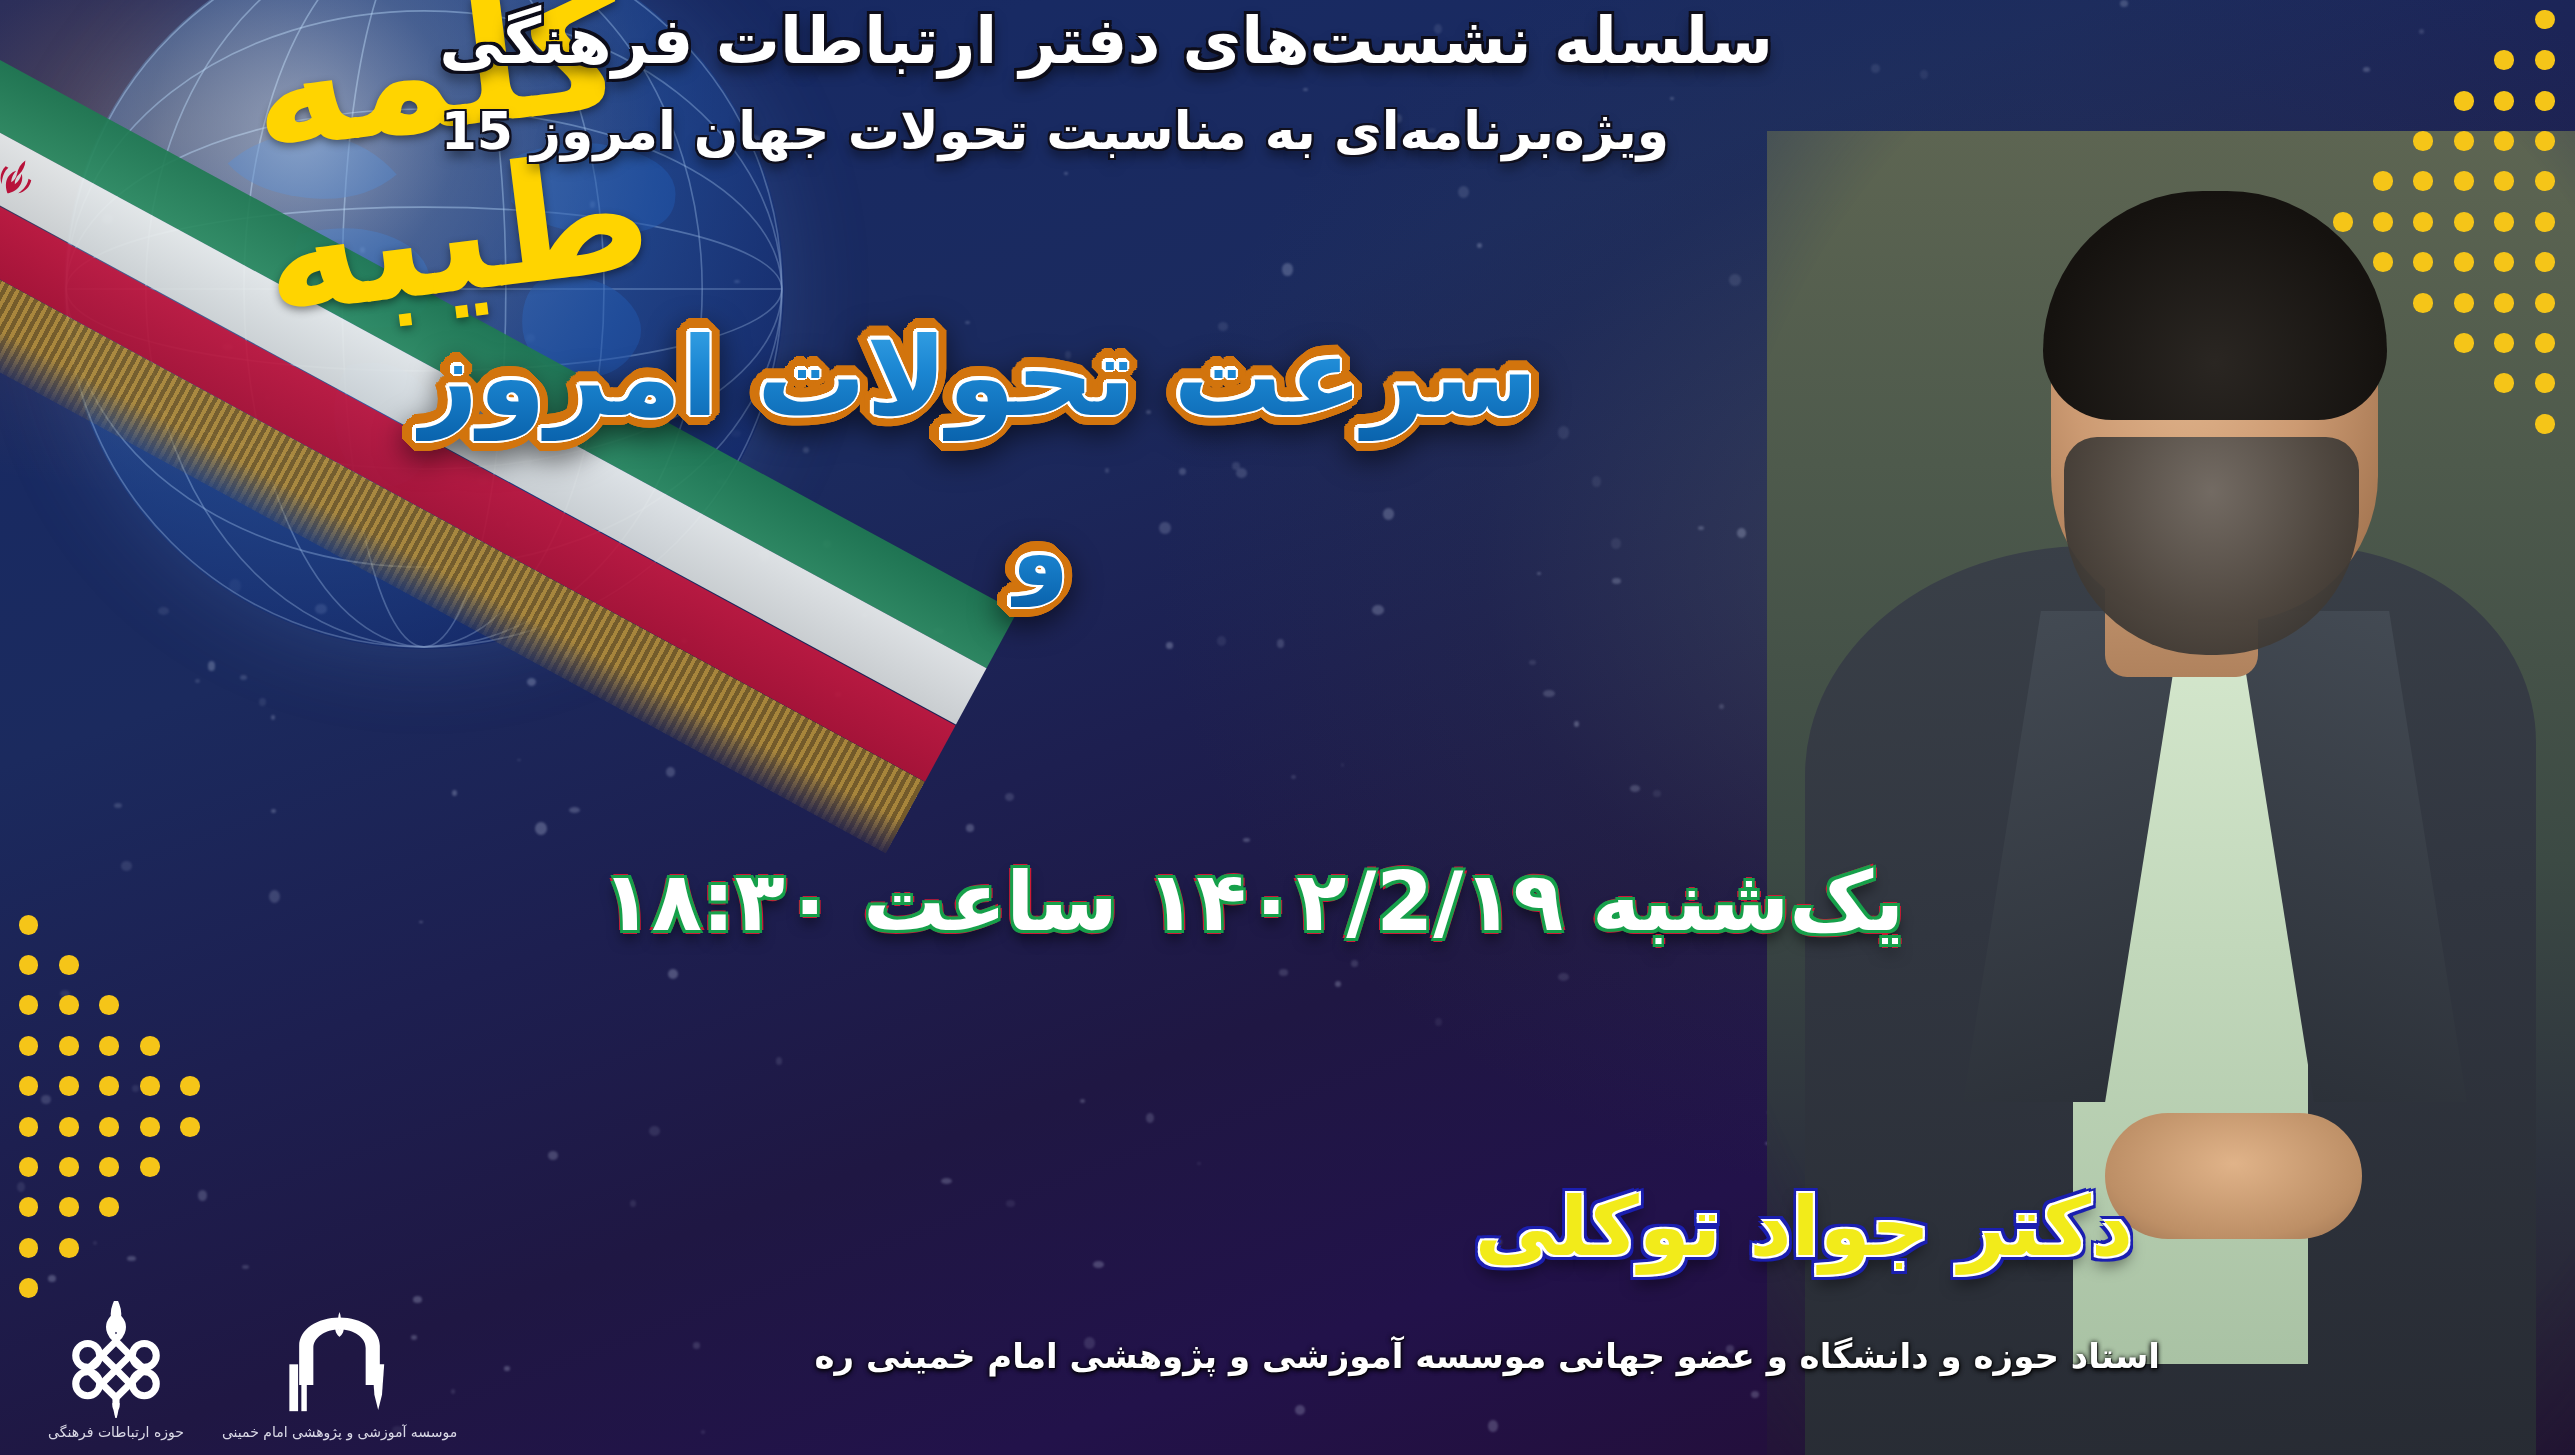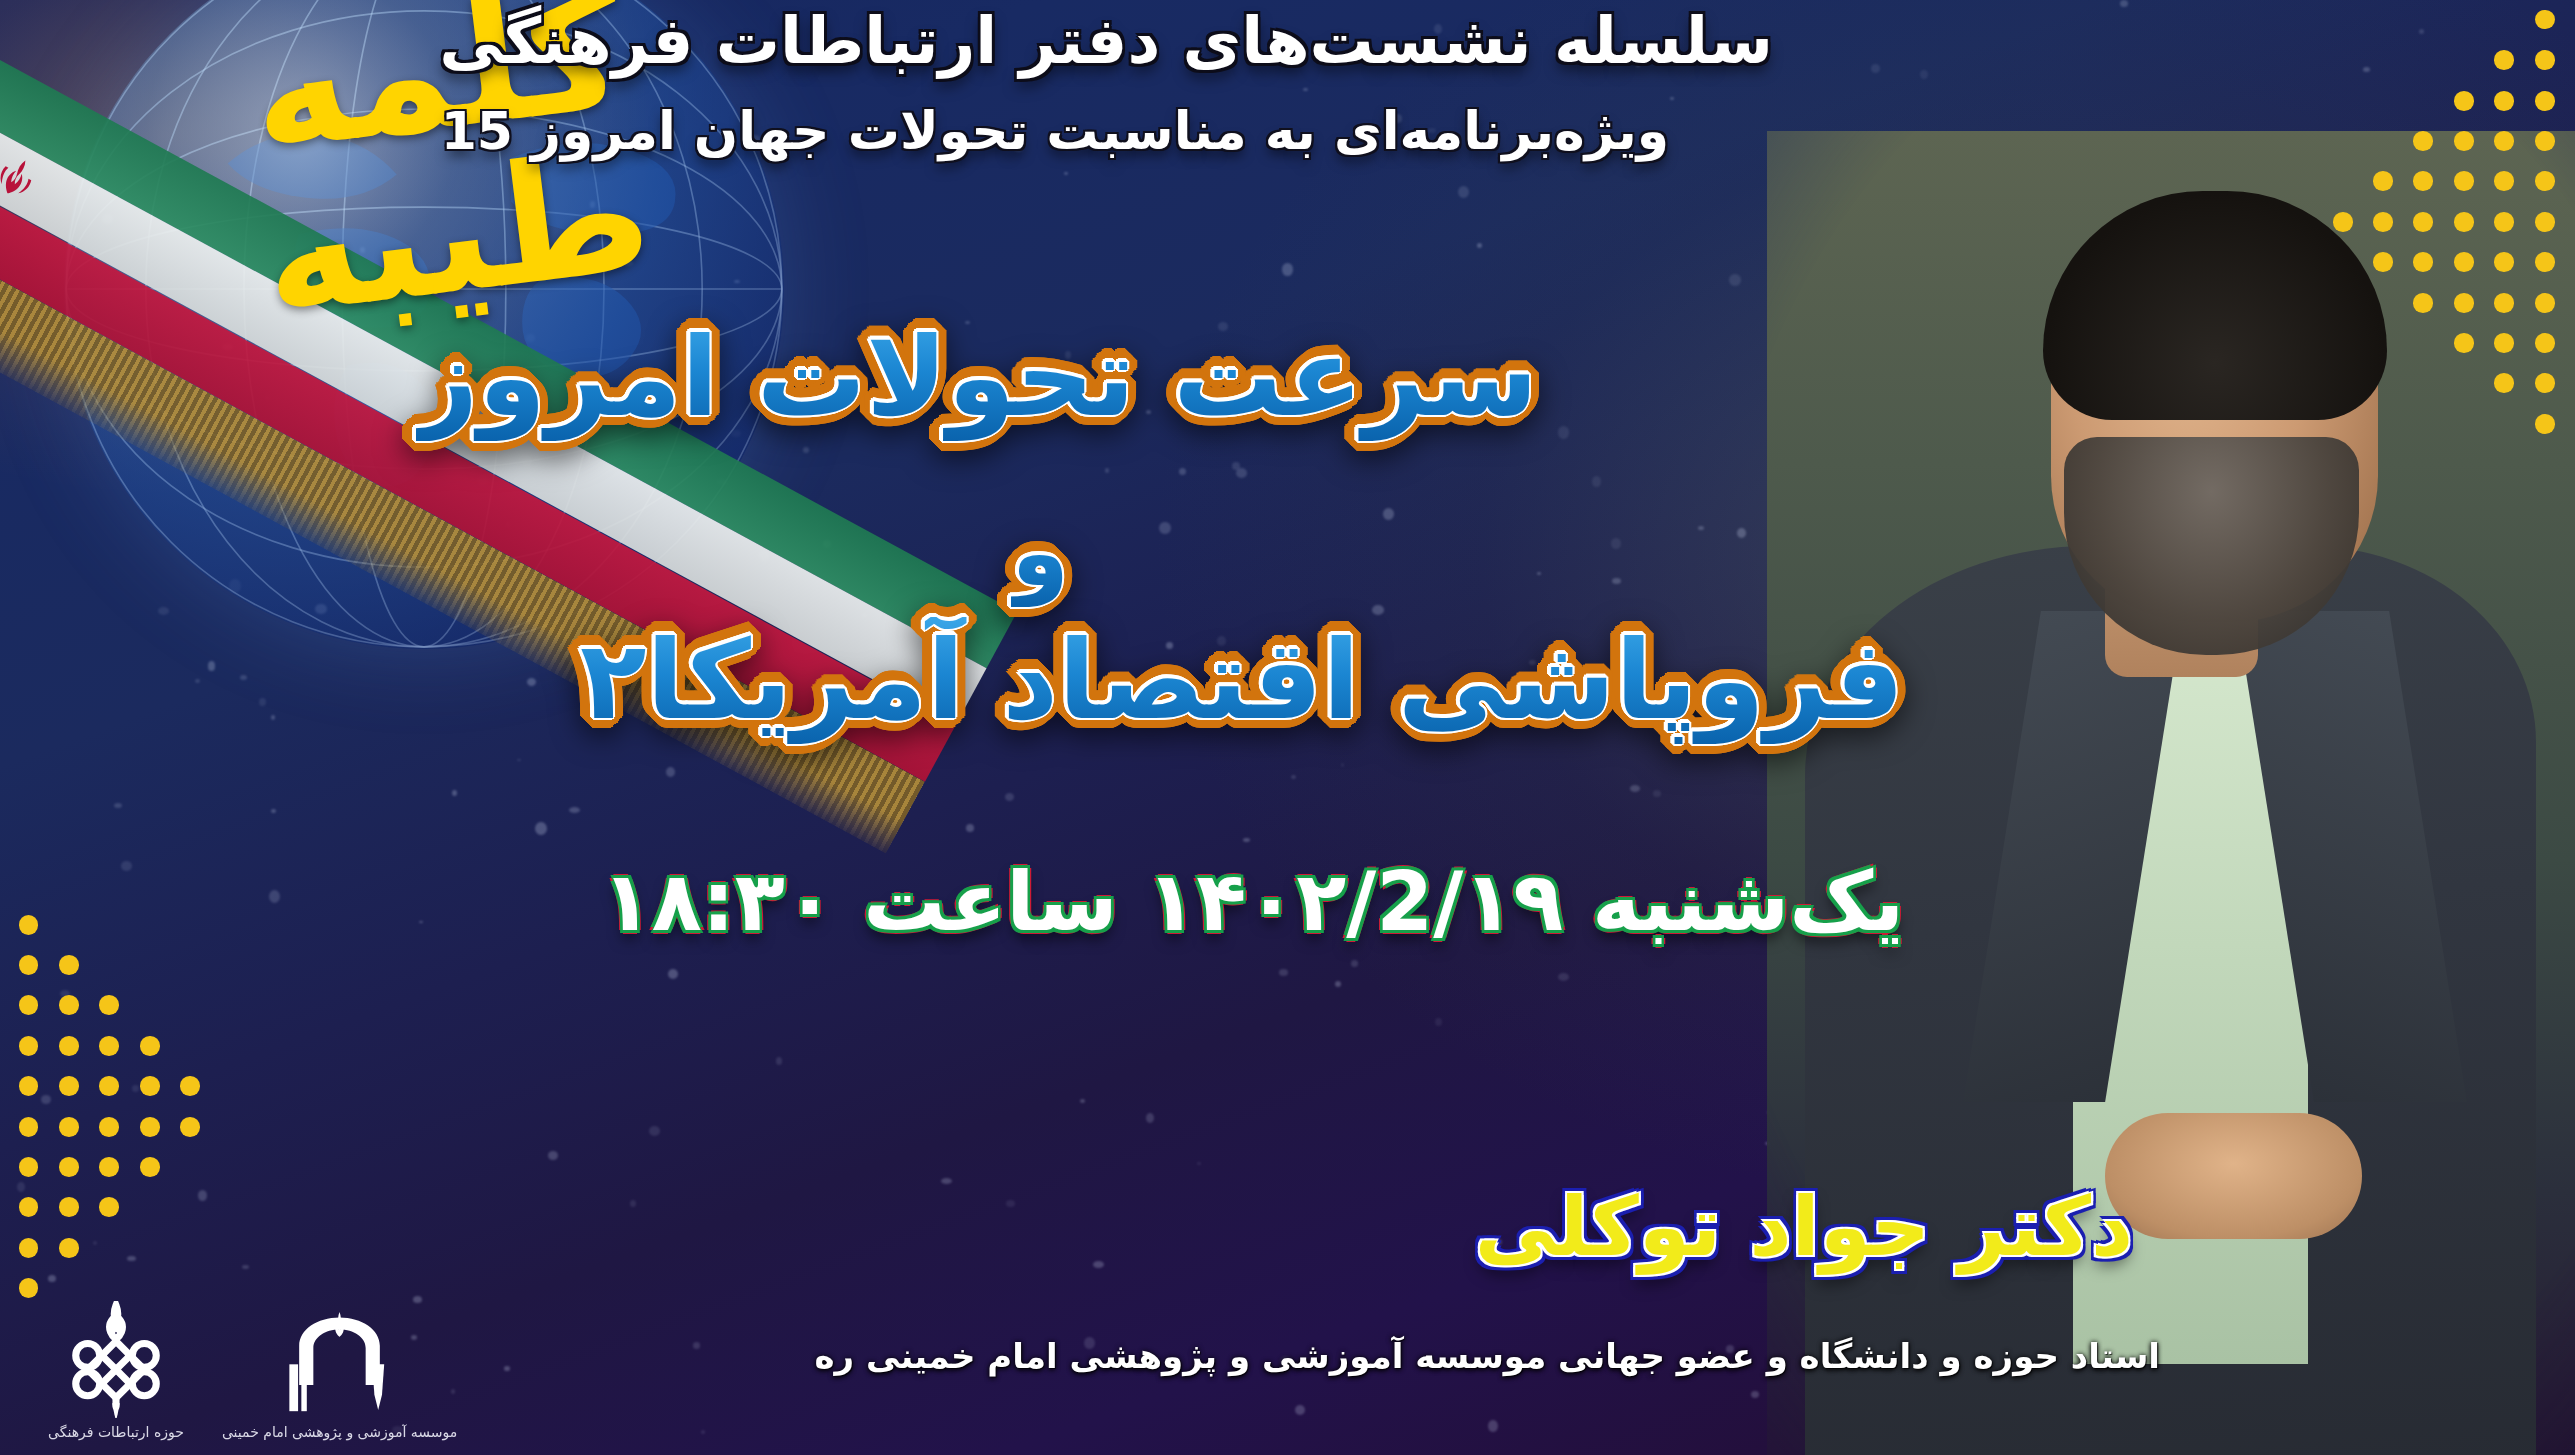--- a/index.html
+++ b/index.html
@@ -478,21 +478,20 @@
     </div>
 
   <div class="txt header-1">سلسله نشست‌های دفتر ارتباطات فرهنگی</div>
 
   <div class="txt header-2">ویژه‌برنامه‌ای  به مناسبت تحولات جهان امروز 15</div>
 
   <div class="txt main-title title-1">سرعت تحولات امروز</div>
 
   <div class="txt main-title title-and">و</div>
 
-  <div class="txt main-title title-2">فروپاشی اقتصاد آمریکا۲</div>
 
   <div class="txt datetime">یک‌شنبه ۱۴۰۲/2/۱۹ ساعت ۱۸:۳۰</div>
 
   <div class="txt speaker-name">دکتر جواد توکلی</div>
 
   <div class="txt speaker-role">استاد حوزه و دانشگاه و عضو جهانی موسسه آموزشی و پژوهشی امام خمینی ره</div>
 
   <div class="logos">
 
     <div class="logo">

